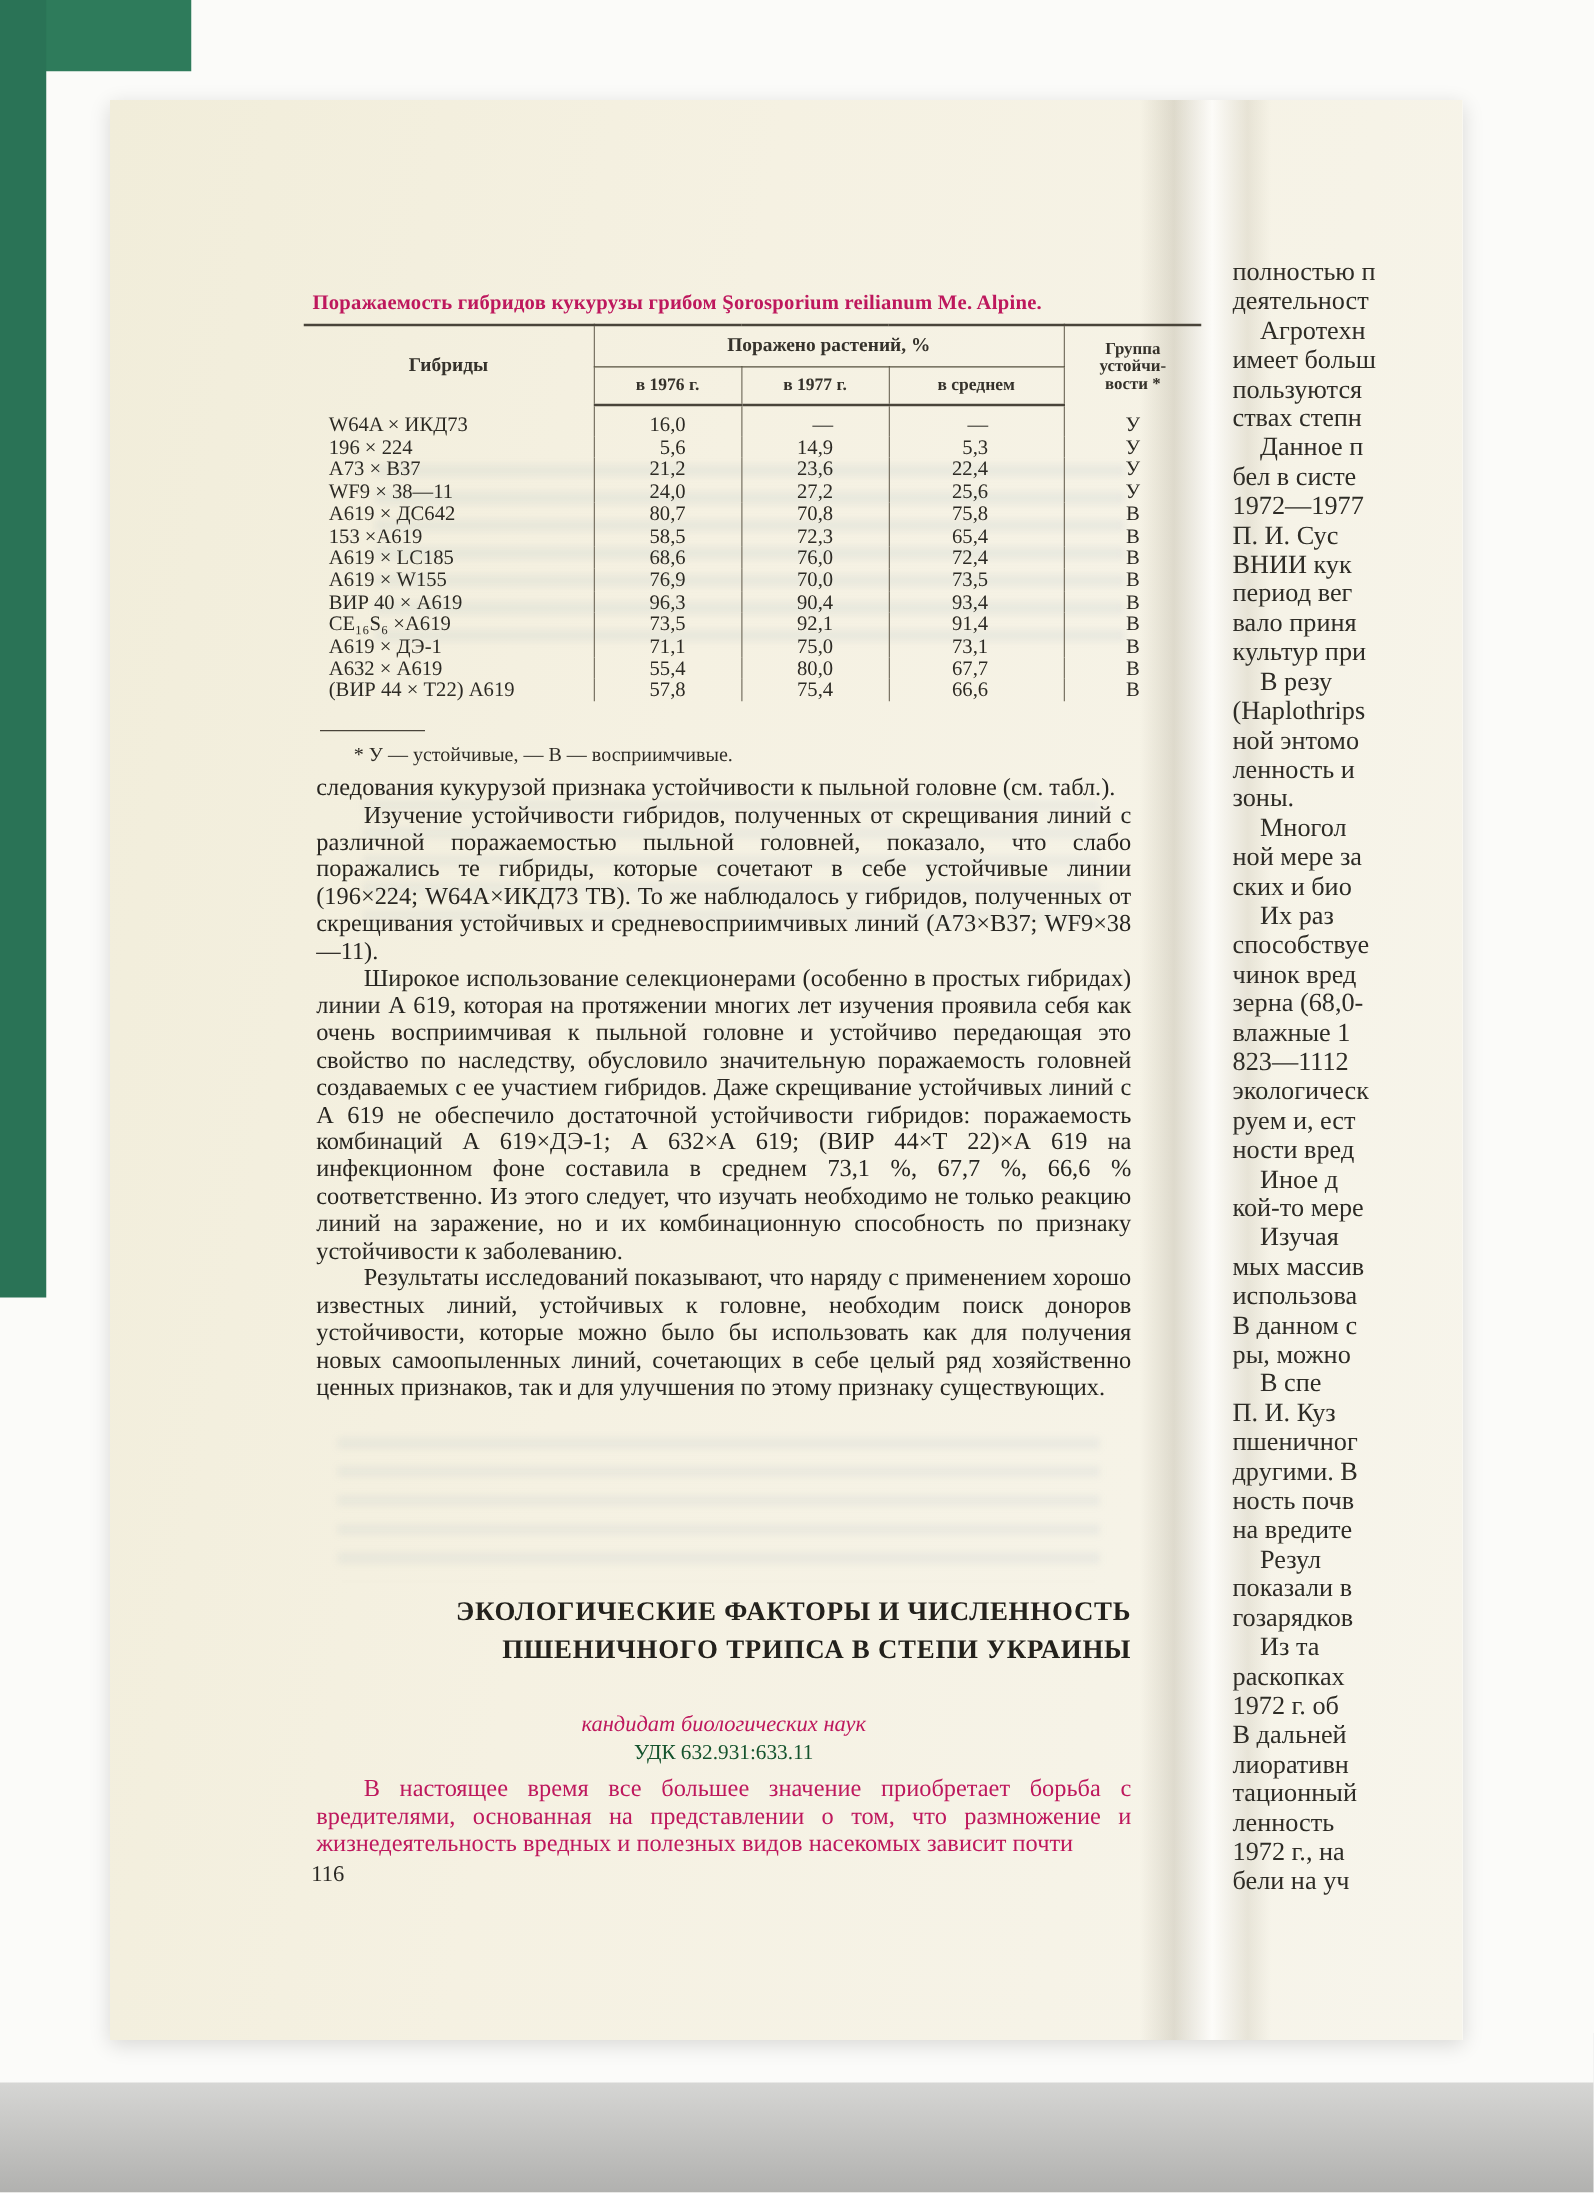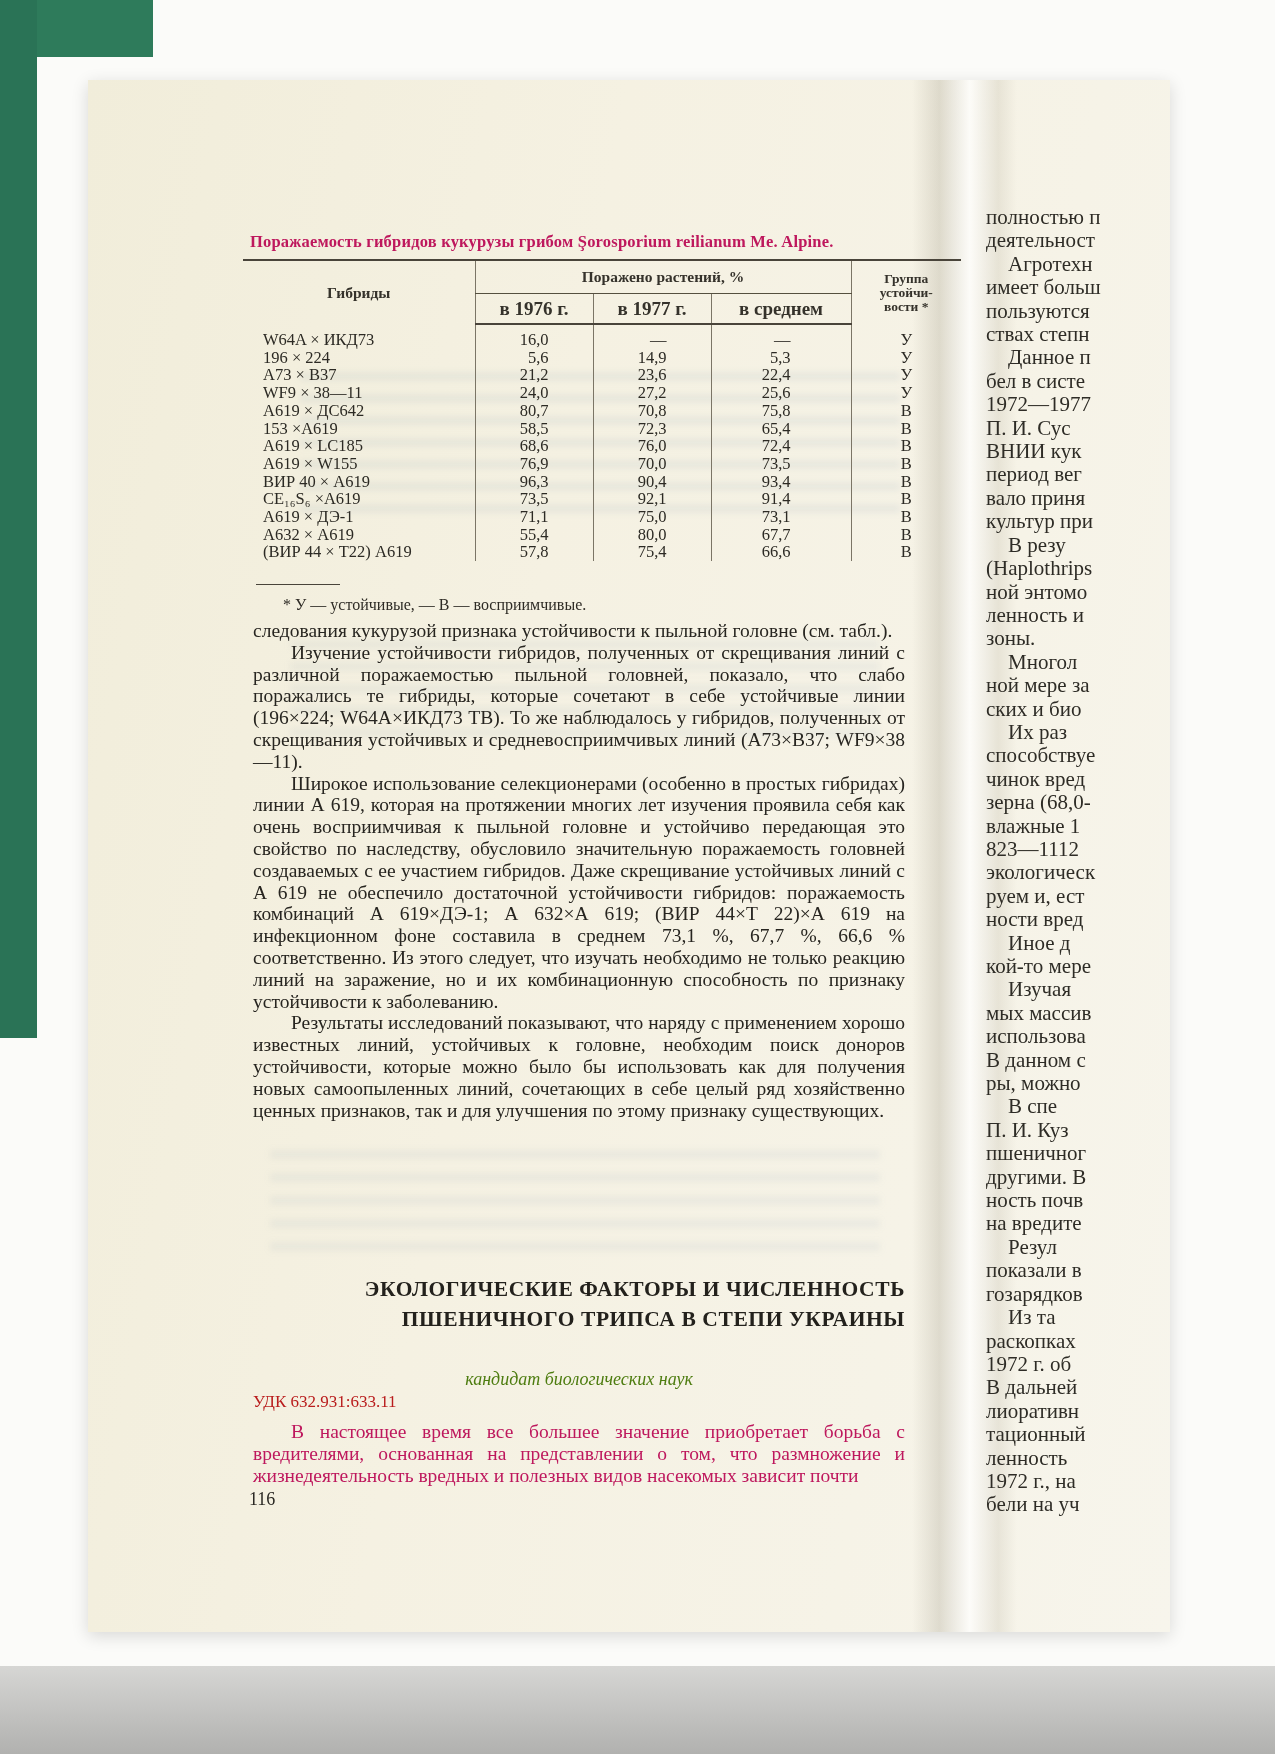--- a/index.html
+++ b/index.html
@@ -34,21 +34,21 @@
     font-weight:bold;font-size:16.5px;letter-spacing:.2px;color:#be185d;}
   .tblwrap{position:absolute;left:243px;top:259px;}
   table{border-collapse:collapse;table-layout:fixed;width:718px;border-top:2px solid #49443a;}
   col.c-name{width:232px;} col.c-y1{width:118px;} col.c-y2{width:118px;}
   col.c-avg{width:140px;} col.c-grp{width:110px;}
   th{font-weight:bold;color:#35322b;}
   thead .th-infected{font-size:15.5px;height:30px;border-bottom:1.5px solid #55503f;
     border-left:1px solid #7b7566;border-right:1px solid #7b7566;}
   thead .th-name{font-size:15.5px;text-align:center;vertical-align:middle;}
   thead .th-group{font-size:13.5px;line-height:14px;white-space:pre-line;text-align:center;vertical-align:middle;}
-  thead .th-year{font-size:19px;height:27px;}
+  thead .th-year{font-size:14px;height:27px;}
   thead tr:last-child th{border-bottom:2px solid #49443a;}
   .bl{border-left:1px solid #7b7566;}
   tbody td{font-size:16.5px;line-height:17.7px;padding:0;color:#2c2a24;}
   tbody tr:first-child td{padding-top:6px;}
   tbody td:nth-child(1){padding-left:20px;}
   tbody td:nth-child(2),tbody td:nth-child(3){text-align:right;padding-right:44px;}
   tbody td:nth-child(4){text-align:right;padding-right:60px;}
   tbody td:nth-child(5){text-align:center;}
   .foot-rule{position:absolute;left:256px;top:584px;width:84px;border-top:1.5px solid #49443a;}
   .footnote{position:absolute;left:243px;top:596px;width:710px;font-size:16px;text-indent:40px;color:#2e2b25;}
@@ -59,23 +59,23 @@
   .bodytext p{margin:0;}
   .bodytext p.indent{text-indent:38px;}
 
   .article-title{position:absolute;left:253px;top:1274px;width:652px;margin:0;
     font-family:Liberation Serif, serif;font-weight:bold;
     font-size:21.5px;line-height:30px;text-align:right;letter-spacing:.6px;
     white-space:pre-line;color:#23211c;}
   .author{position:absolute;left:253px;top:1344px;width:652px;text-align:center;
     font-style:italic;font-size:18px;letter-spacing:.8px;color:#2a2823;}
   .degree{position:absolute;left:253px;top:1369px;width:652px;text-align:center;
-    font-style:italic;font-size:18px;color:#4d7c0f;}
-  .udk{position:absolute;left:253px;top:1392px;width:652px;text-align:left;
-    font-size:17px;color:#b91c1c;}
+    font-style:italic;font-size:18px;color:#be185d;}
+  .udk{position:absolute;left:253px;top:1392px;width:652px;text-align:center;
+    font-size:17px;color:#14532d;}
   .intro{position:absolute;left:253px;top:1421px;width:652px;
     font-size:19.5px;line-height:21.8px;text-align:justify;text-indent:38px;color:#be185d;}
   .pagenum{position:absolute;left:249px;top:1489px;font-size:18px;color:#2a2823;}
 
   
   .rightcol{position:absolute;left:986px;top:206px;width:172px;height:1330px;
     overflow:hidden;font-size:21px;line-height:23.4px;color:#2e2c26;}
   .rline{white-space:nowrap;}
   .rline.ind{padding-left:22px;}
 </style>

